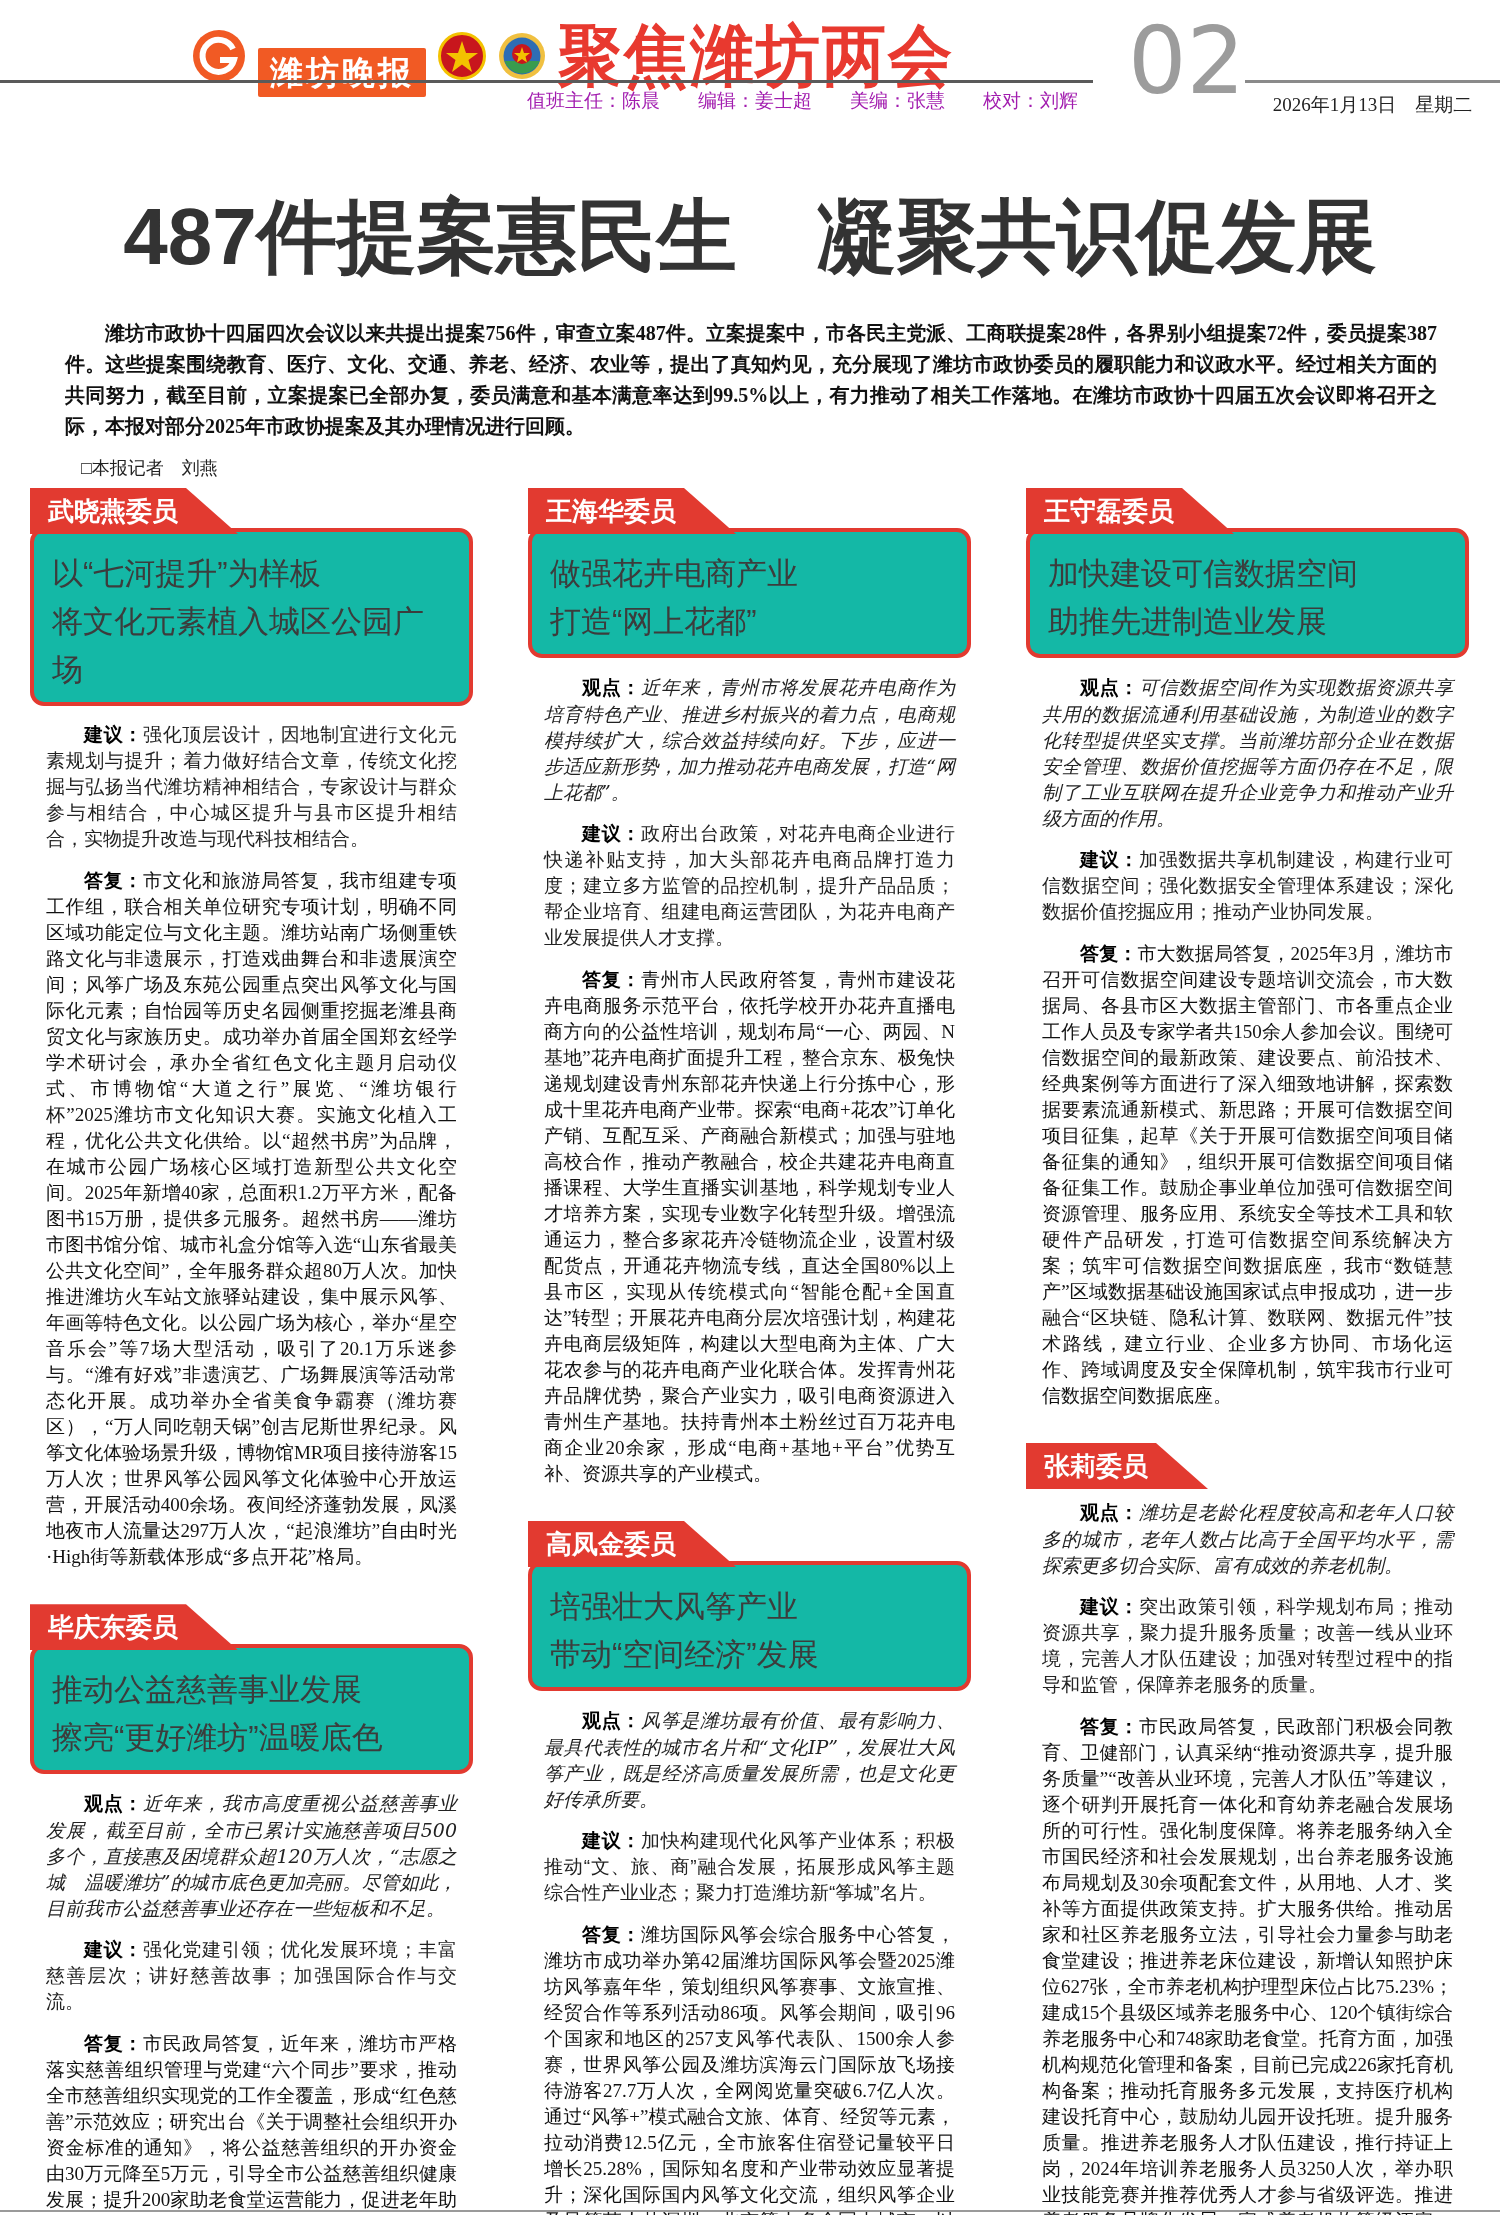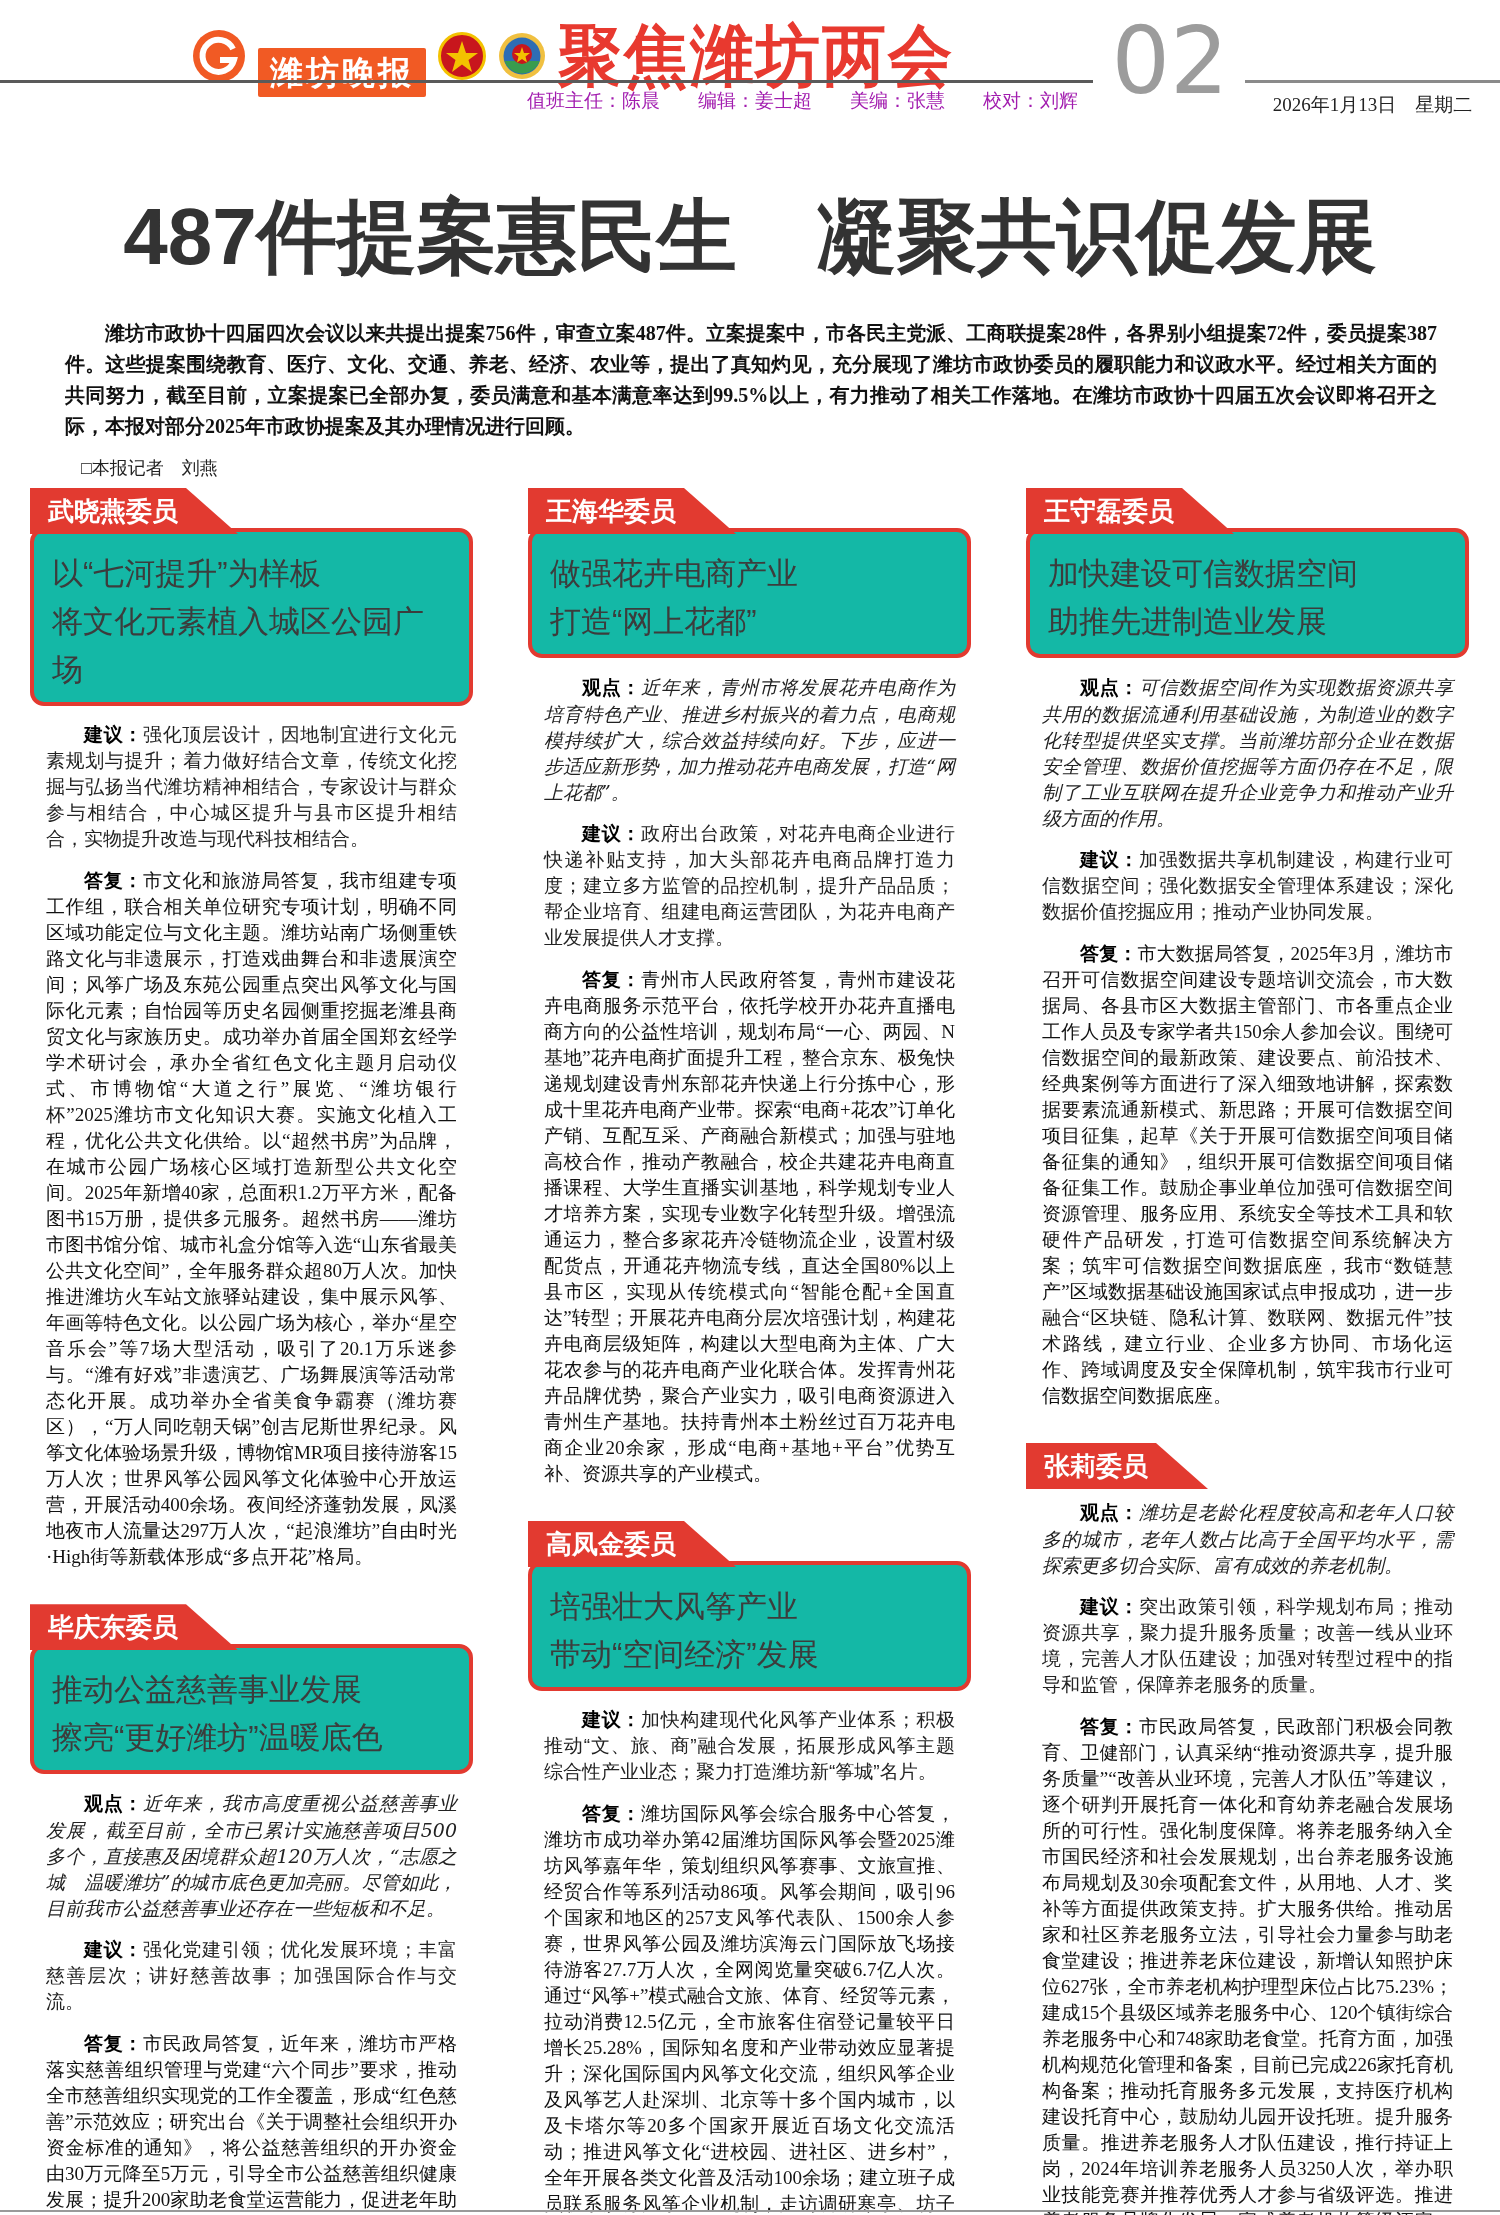--- a/index.html
+++ b/index.html
@@ -11,21 +11,21 @@
   
   .masthead{position:absolute;left:192px;top:14px;display:flex;align-items:center;gap:12px;}
   .logo-mark{width:54px;height:54px;flex:0 0 auto;}
   .paper-box{background:var(--orange);color:#fff;font-family:"Liberation Sans",sans-serif;
              font-weight:bold;font-size:33px;line-height:1;padding:8px 12px;letter-spacing:3px;border-radius:2px;margin-top:34px;}
   .emblem{width:48px;height:48px;flex:0 0 auto;}
   .section-title{font-family:"Liberation Sans",sans-serif;font-weight:900;font-size:64px;
                  color:#e8392f;letter-spacing:2px;line-height:1;transform:scaleY(1.05);}
   .rule-left{position:absolute;top:80px;left:0;width:1093px;height:3px;background:#5a5a5a;}
   .rule-right{position:absolute;top:80px;left:1245px;width:255px;height:3px;background:#8a8a8a;}
-  .page-num{position:absolute;left:1095px;top:16px;width:150px;text-align:center;
+  .page-num{position:absolute;left:1095px;top:16px;width:150px;text-align:right;
             font-family:"DejaVu Sans",sans-serif;font-size:92px;line-height:1;color:#9c9c9c;}
   .credits{position:absolute;top:88px;left:400px;width:678px;text-align:right;font-size:19px;color:#a21caf;}
   .date{position:absolute;top:92px;left:1245px;width:255px;text-align:center;font-size:19px;color:#222;}
 
   
   .headline{position:absolute;top:130px;left:0;width:100%;text-align:center;
             font-family:"Liberation Sans",sans-serif;font-weight:900;font-size:80px;
             color:#333;letter-spacing:0;white-space:nowrap;}
   .intro{position:absolute;top:298px;left:65px;width:1372px;font-size:20px;line-height:31px;
          font-weight:bold;text-align:justify;text-indent:2em;color:#111;}
@@ -131,20 +131,21 @@
           <p class="para reply"><span class="lbl">答复：</span><span>青州市人民政府答复，青州市建设花卉电商服务示范平台，依托学校开办花卉直播电商方向的公益性培训，规划布局“一心、两园、N基地”花卉电商扩面提升工程，整合京东、极兔快递规划建设青州东部花卉快递上行分拣中心，形成十里花卉电商产业带。探索“电商+花农”订单化产销、互配互采、产商融合新模式；加强与驻地高校合作，推动产教融合，校企共建花卉电商直播课程、大学生直播实训基地，科学规划专业人才培养方案，实现专业数字化转型升级。增强流通运力，整合多家花卉冷链物流企业，设置村级配货点，开通花卉物流专线，直达全国80%以上县市区，实现从传统模式向“智能仓配+全国直达”转型；开展花卉电商分层次培强计划，构建花卉电商层级矩阵，构建以大型电商为主体、广大花农参与的花卉电商产业化联合体。发挥青州花卉品牌优势，聚合产业实力，吸引电商资源进入青州生产基地。扶持青州本土粉丝过百万花卉电商企业20余家，形成“电商+基地+平台”优势互补、资源共享的产业模式。</span></p>
         </div>
       </div>
       <div class="section">
         <div class="banner">高凤金委员</div>
         <div class="titlebox">
           <div>培强壮大风筝产业</div>
           <div>带动“空间经济”发展</div>
         </div>
         <div class="body">
+          <p class="para viewpoint"><span class="lbl">观点：</span><span>风筝是潍坊最有价值、最有影响力、最具代表性的城市名片和“文化IP”，发展壮大风筝产业，既是经济高质量发展所需，也是文化更好传承所要。</span></p>
           <p class="para suggestion"><span class="lbl">建议：</span><span>加快构建现代化风筝产业体系；积极推动“文、旅、商”融合发展，拓展形成风筝主题综合性产业业态；聚力打造潍坊新“筝城”名片。</span></p>
           <p class="para reply"><span class="lbl">答复：</span><span>潍坊国际风筝会综合服务中心答复，潍坊市成功举办第42届潍坊国际风筝会暨2025潍坊风筝嘉年华，策划组织风筝赛事、文旅宣推、经贸合作等系列活动86项。风筝会期间，吸引96个国家和地区的257支风筝代表队、1500余人参赛，世界风筝公园及潍坊滨海云门国际放飞场接待游客27.7万人次，全网阅览量突破6.7亿人次。通过“风筝+”模式融合文旅、体育、经贸等元素，拉动消费12.5亿元，全市旅客住宿登记量较平日增长25.28%，国际知名度和产业带动效应显著提升；深化国际国内风筝文化交流，组织风筝企业及风筝艺人赴深圳、北京等十多个国内城市，以及卡塔尔等20多个国家开展近百场文化交流活动；推进风筝文化“进校园、进社区、进乡村”，全年开展各类文化普及活动100余场；建立班子成员联系服务风筝企业机制，走访调研寒亭、坊子等地重点企业，协调解决发展难题；成功举办风筝交易会，签约额达1.35亿元，电商直播大会传播量1.56亿次。全市风筝企业及工商业户达800余家，产品远销50多个国家和地区，占据国际国内市场份额80%以上。深化产教融合，在潍坊食品科技职业学院成立风筝产业学院、国际风筝运动学院，在山东交通职业学院设立风筝非遗工作室。加强知识产权保护，完成“潍坊国际风筝会”商标注册申请，推动部分风筝企业纳入规上企业培育，产业发展后劲持续增强。</span></p>
         </div>
       </div>
     </div>
 
     <div class="col">
       <div class="section">
         <div class="banner">王守磊委员</div>
         <div class="titlebox">

